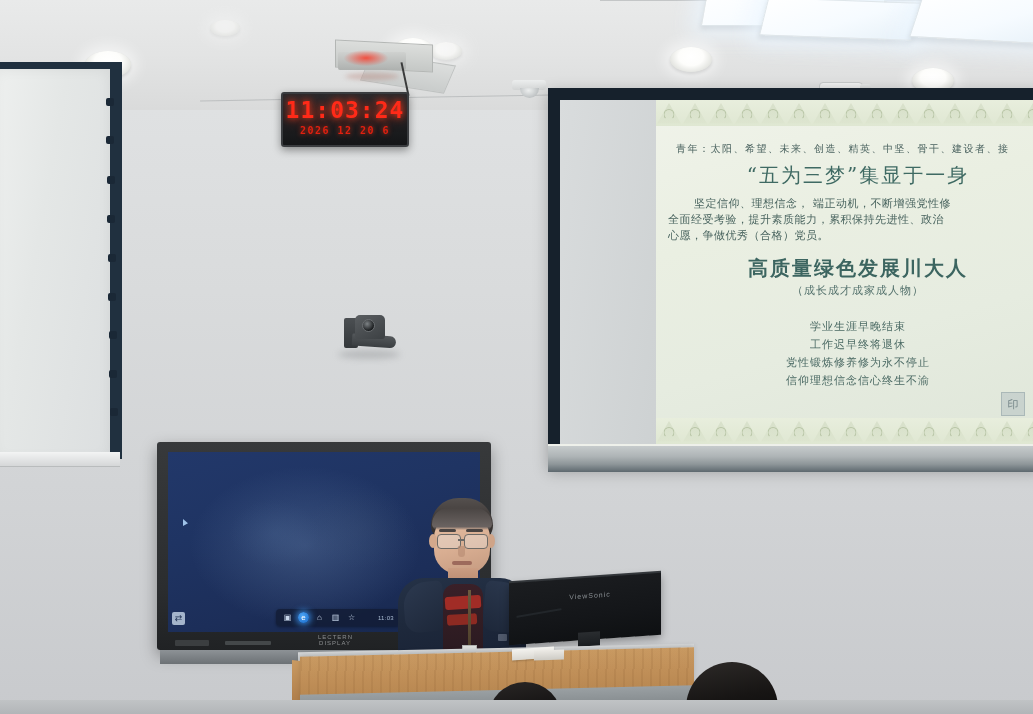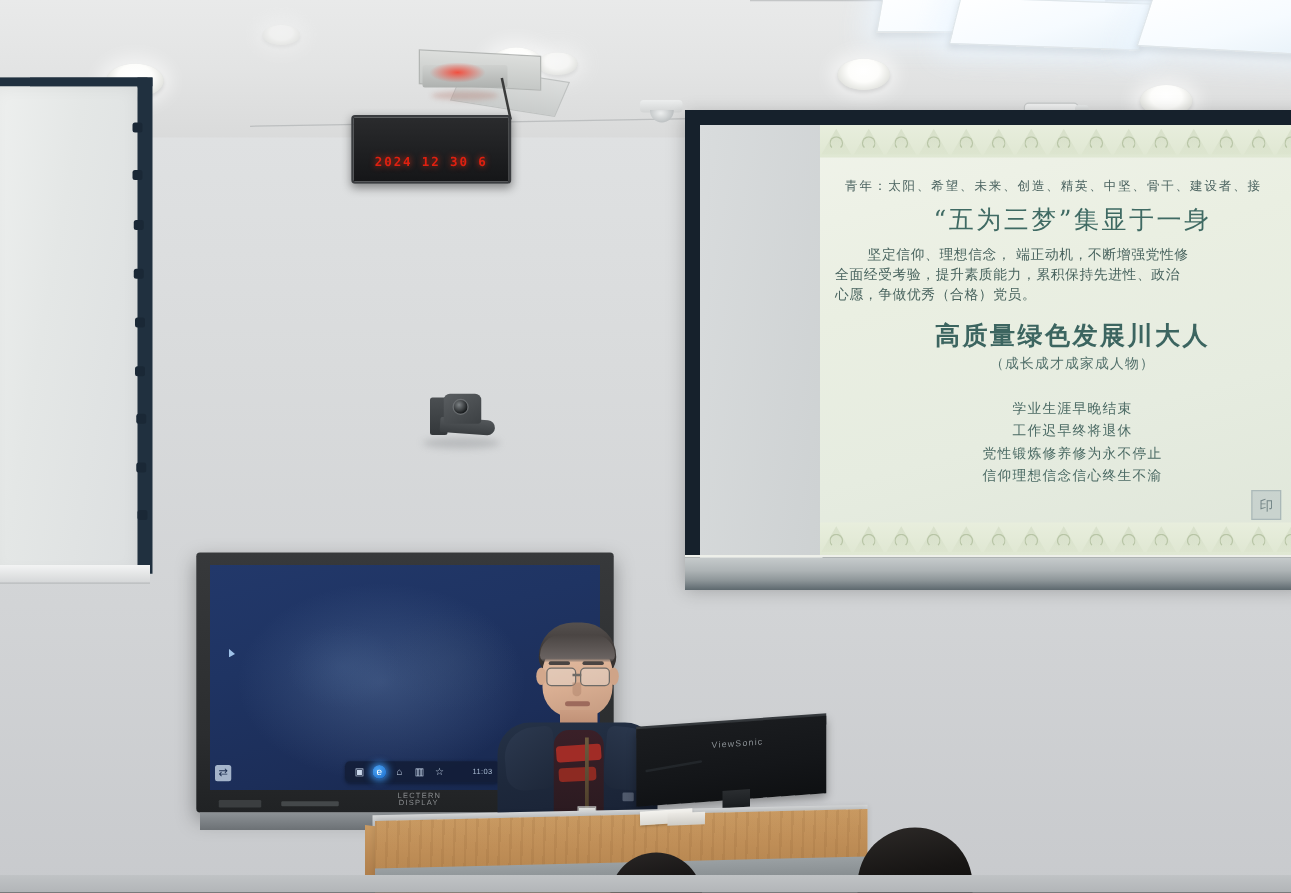--- a/index.html
+++ b/index.html
@@ -504,21 +504,22 @@
   <div class="frame-tab" style="left:107px;top:176px;"></div>
   <div class="frame-tab" style="left:107px;top:215px;"></div>
   <div class="frame-tab" style="left:108px;top:254px;"></div>
   <div class="frame-tab" style="left:108px;top:293px;"></div>
   <div class="frame-tab" style="left:109px;top:331px;"></div>
   <div class="frame-tab" style="left:109px;top:370px;"></div>
   <div class="frame-tab" style="left:110px;top:408px;"></div>
 
   <div class="clock-cable"></div>
   <div class="clock">
-    <div class="clock-date">2024  12  30   6</div>
+    <div class="clock-time">11:03:24</div>
+    <div class="clock-date">2026  12  20   6</div>
   </div>
 
   <div class="ptz-shadow"></div>
   <div class="ptz-bracket"></div>
   <div class="ptz-arm"></div>
   <div class="ptz-head"></div>
   <div class="ptz-lens"></div>
 
   <div class="screen-frame"></div>
   <div class="screen-left-wall"></div>

